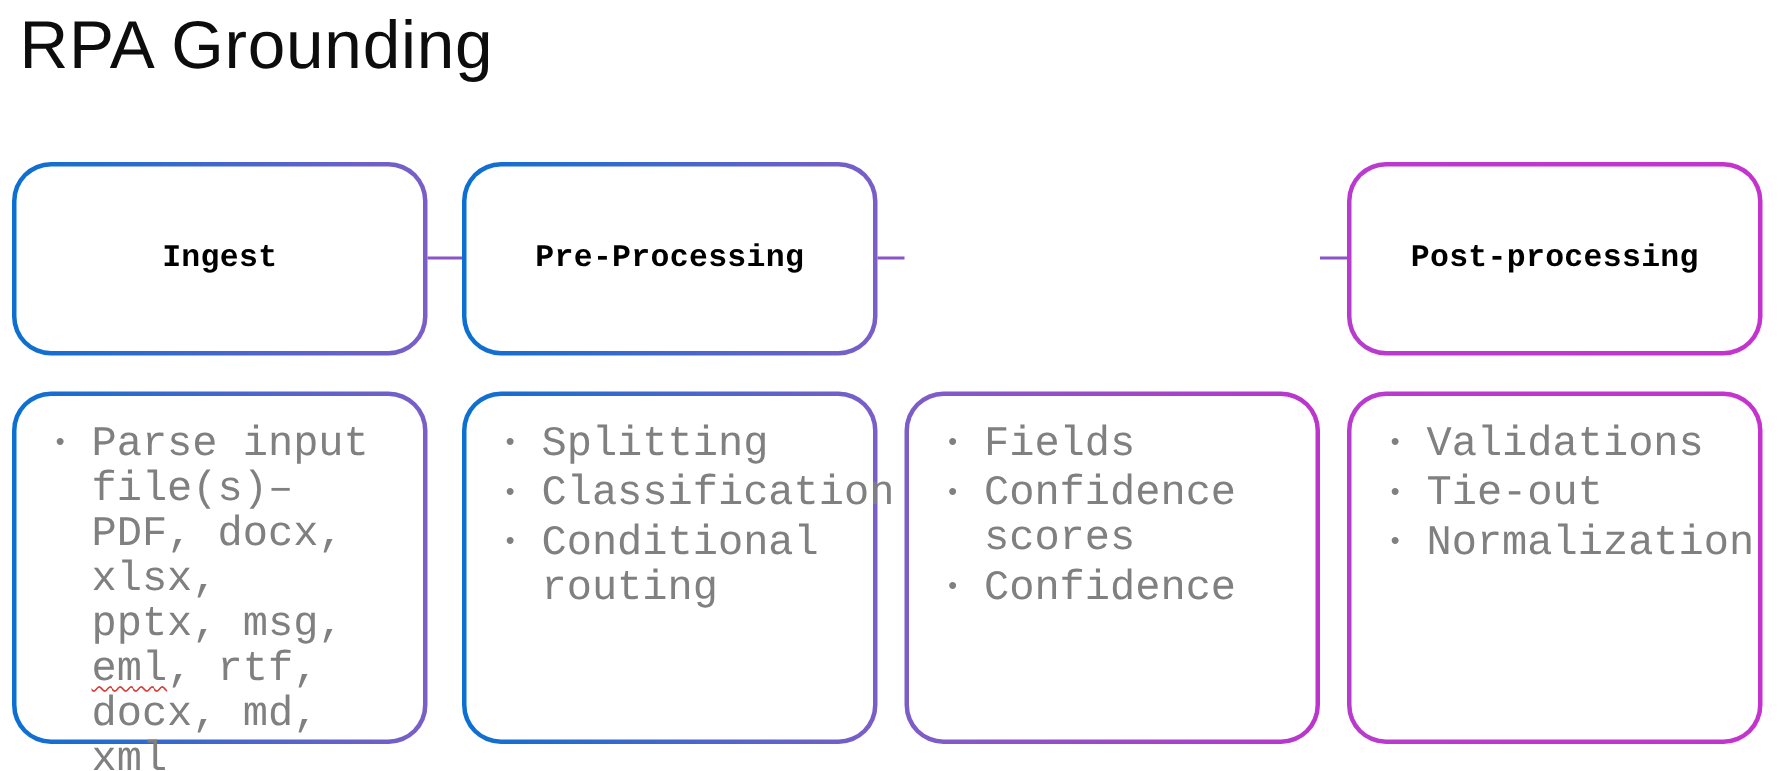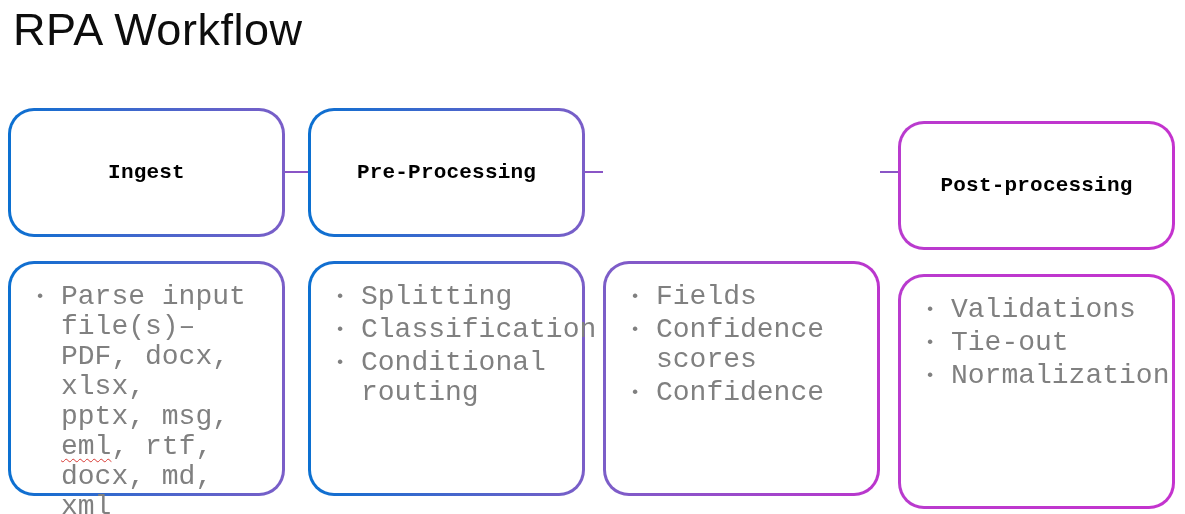--- a/index.html
+++ b/index.html
@@ -27,21 +27,21 @@
   
   .gbox {
     position: absolute;
     border-radius: 26px;
     padding: 3px;
     box-sizing: border-box;
     font-family: Liberation Mono, monospace;
   }
   .g-blue-purple   { background: linear-gradient(90deg, #0b70d1, #7b5ec8); }
   .g-purple-magenta{ background: linear-gradient(90deg, #7b5ec8, #bc35cd); }
-  .g-magenta       { background: linear-gradient(90deg, #b93bce, #c433ce); margin-top: 13px; }
+  .g-magenta       { background: linear-gradient(90deg, #b93bce, #c433ce); }
 
   .inner {
     width: 100%;
     height: 100%;
     background: #ffffff;
     border-radius: 23px;
     box-sizing: border-box;
   }
 
   
@@ -99,21 +99,21 @@
   .pos-1 { left: 8px; }
   .pos-2 { left: 308px; border-radius: 26px; }
   .pos-3 { left: 603px; }
   .pos-4 { left: 898px; }
 </style>
 </head>
 <body>
 
 <div class="slide">
 
-  <h1 class="title">RPA Workflow</h1>
+  <h1 class="title">RPA Grounding</h1>
 
   <div class="gbox hdr g-blue-purple pos-1">
     <div class="inner">
       <span class="hdr-label">Ingest</span>
     </div>
   </div>
 
   <div class="connector" style="left:285px; width:23px;"></div>
 
   <div class="gbox hdr g-blue-purple pos-2">

